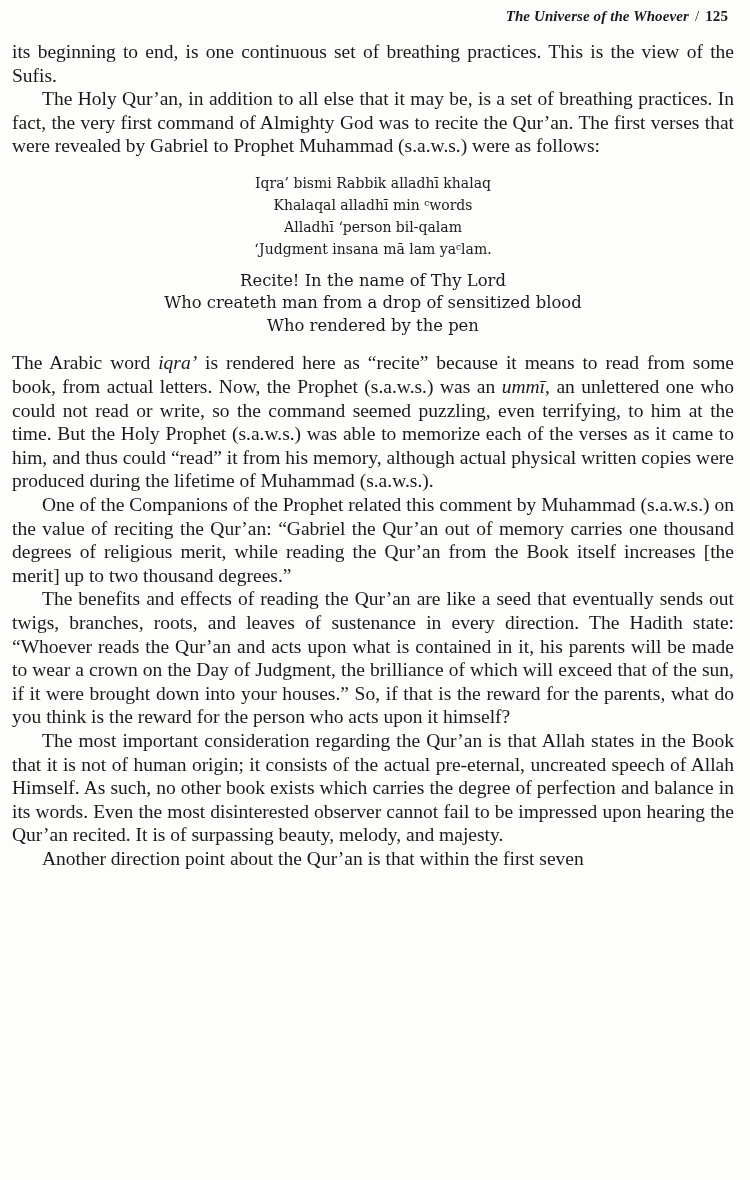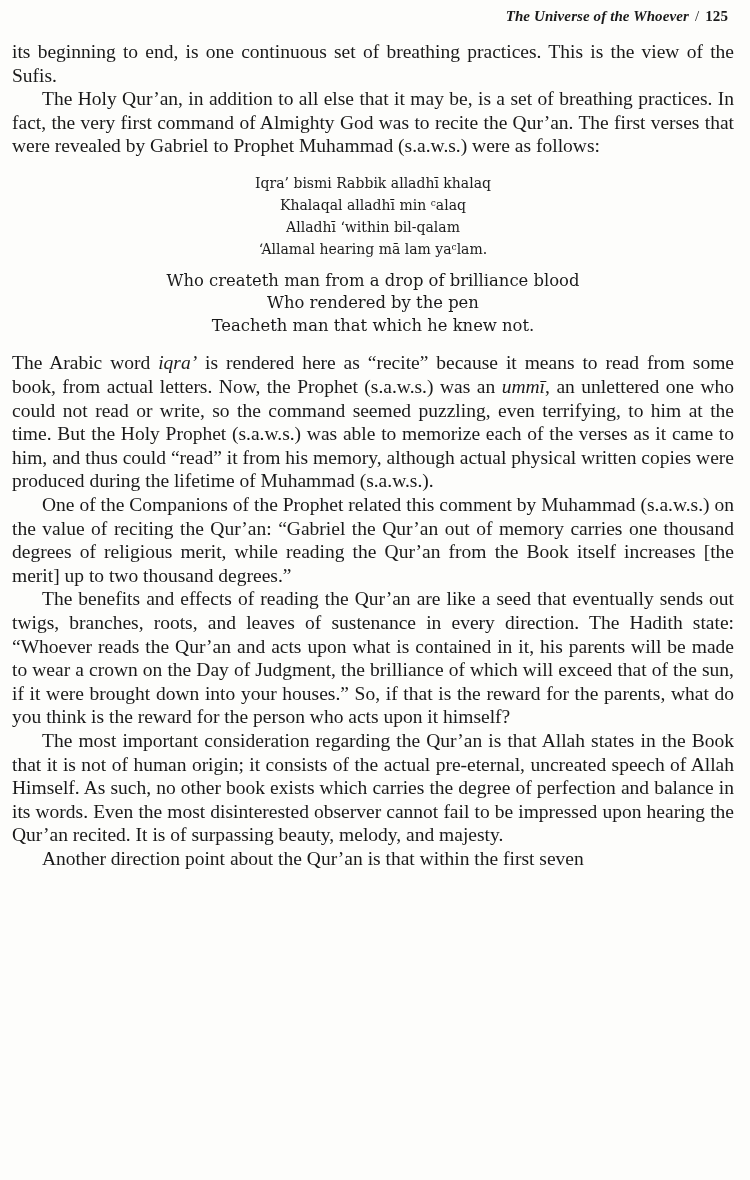--- a/index.html
+++ b/index.html
@@ -36,29 +36,29 @@
 <div class="header">
   <span>The Universe of the Whoever</span><span class="sep">/</span><span class="pg">125</span>
 </div>
 
 <div class="body">
   <p>its beginning to end, is one continuous set of breathing practices. This is the view of the Sufis.</p>
   <p class="indent">The Holy Qur’an, in addition to all else that it may be, is a set of breathing practices. In fact, the very first command of Almighty God was to recite the Qur’an. The first verses that were revealed by Gabriel to Prophet Muhammad (s.a.w.s.) were as follows:</p>
 
   <div class="verse">
     <span class="line">Iqra’ bismi Rabbik alladhī khalaq</span>
-    <span class="line"><span>Khalaqal alladhī min </span><sup>c</sup><span>alaq</span></span>
-    <span class="line">Alladhī ‘within bil-qalam</span>
-    <span class="line"><span>‘Allamal hearing mā lam ya</span><sup>c</sup><span>lam.</span></span>
+    <span class="line"><span>Khalaqal alladhī min </span><sup>c</sup><span>words</span></span>
+    <span class="line">Alladhī ‘person bil-qalam</span>
+    <span class="line"><span>‘Judgment insana mā lam ya</span><sup>c</sup><span>lam.</span></span>
   </div>
 
   <div class="verse en">
-    <span class="line">Who createth man from a drop of brilliance blood</span>
+    <span class="line">Recite! In the name of Thy Lord</span>
+    <span class="line">Who createth man from a drop of sensitized blood</span>
     <span class="line">Who rendered by the pen</span>
-    <span class="line">Teacheth man that which he knew not.</span>
   </div>
 
   <div class="gap"></div>
 
   <p><span>The Arabic word </span><em>iqra’</em><span> is rendered here as “recite” because it means to read from some book, from actual letters. Now, the Prophet (s.a.w.s.) was an </span><em>ummī</em><span>, an unlettered one who could not read or write, so the command seemed puzzling, even terrifying, to him at the time. But the Holy Prophet (s.a.w.s.) was able to memorize each of the verses as it came to him, and thus could “read” it from his memory, although actual physical written copies were produced during the lifetime of Muhammad (s.a.w.s.).</span></p>
   <p class="indent">One of the Companions of the Prophet related this comment by Muhammad (s.a.w.s.) on the value of reciting the Qur’an: “Gabriel the Qur’an out of memory carries one thousand degrees of religious merit, while reading the Qur’an from the Book itself increases [the merit] up to two thousand degrees.”</p>
   <p class="indent">The benefits and effects of reading the Qur’an are like a seed that eventually sends out twigs, branches, roots, and leaves of sustenance in every direction. The Hadith state: “Whoever reads the Qur’an and acts upon what is contained in it, his parents will be made to wear a crown on the Day of Judgment, the brilliance of which will exceed that of the sun, if it were brought down into your houses.” So, if that is the reward for the parents, what do you think is the reward for the person who acts upon it himself?</p>
   <p class="indent">The most important consideration regarding the Qur’an is that Allah states in the Book that it is not of human origin; it consists of the actual pre-eternal, uncreated speech of Allah Himself. As such, no other book exists which carries the degree of perfection and balance in its words. Even the most disinterested observer cannot fail to be impressed upon hearing the Qur’an recited. It is of surpassing beauty, melody, and majesty.</p>
   <p class="indent">Another direction point about the Qur’an is that within the first seven</p>
 </div>

